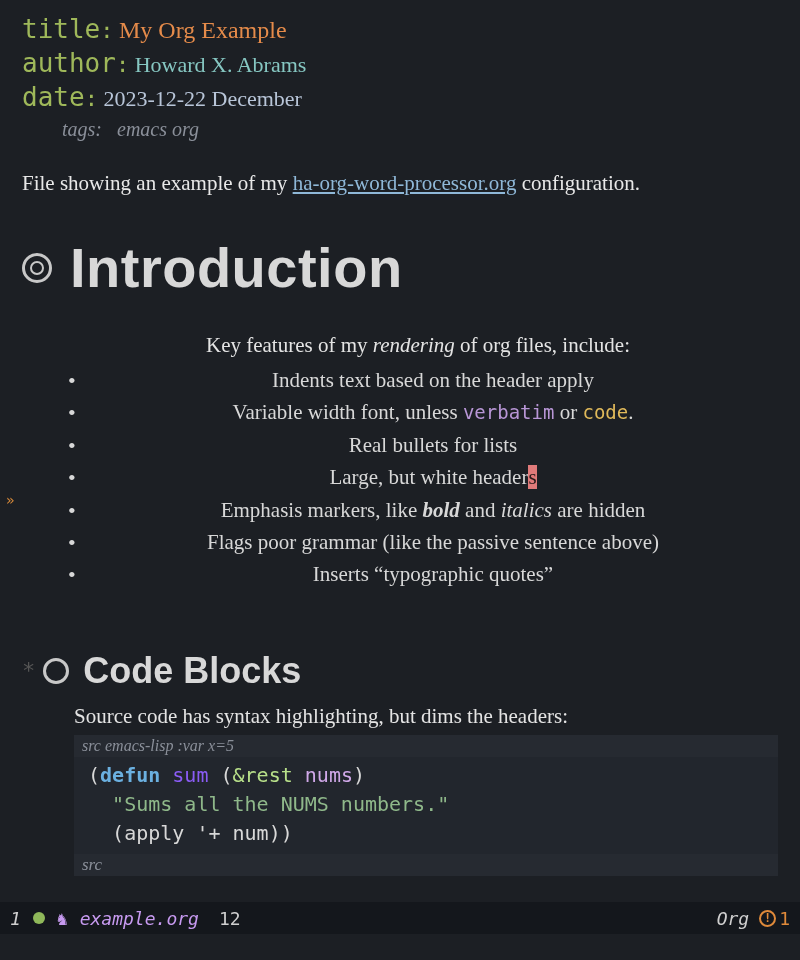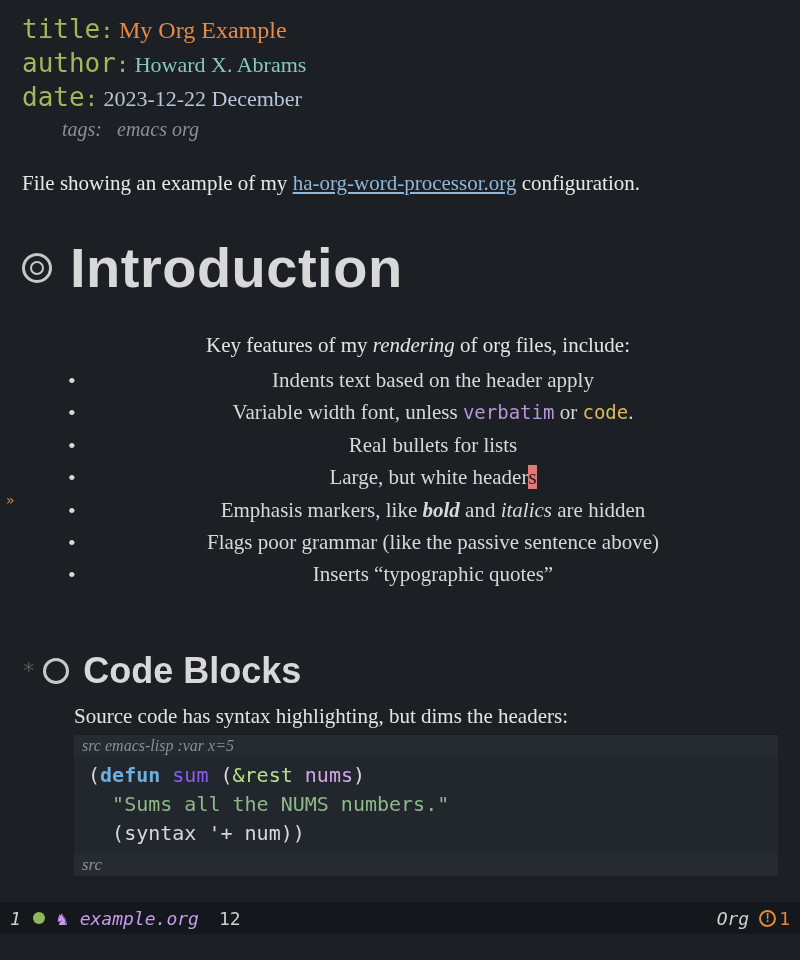--- a/index.html
+++ b/index.html
@@ -193,21 +193,21 @@
   </div>
 
   <p class="code-intro">Source code has syntax highlighting, but dims the headers:</p>
 
   <div class="src-block">
     <div class="src-header">
       <span>src</span><span class="lang"> emacs-lisp :var x=5</span>
     </div>
     <div class="src-body"><span class="p">(</span><span class="kw">defun</span><span> </span><span class="fn">sum</span><span class="p"> (</span><span class="amp">&amp;rest</span><span> </span><span class="arg">nums</span><span class="p">)</span>
   <span class="str">"Sums all the NUMS numbers."</span>
-  <span class="p">(</span><span class="sym">syntax</span><span class="sym"> '+ </span><span class="sym">num</span><span class="p">))</span></div>
+  <span class="p">(</span><span class="sym">apply</span><span class="sym"> '+ </span><span class="sym">num</span><span class="p">))</span></div>
     <div class="src-footer">src</div>
   </div>
 
 </div>
 
 <span class="fringe-arrow">»</span>
 
 <div class="modeline">
   <div class="ml-left">
     <span class="ml-num">1</span>

